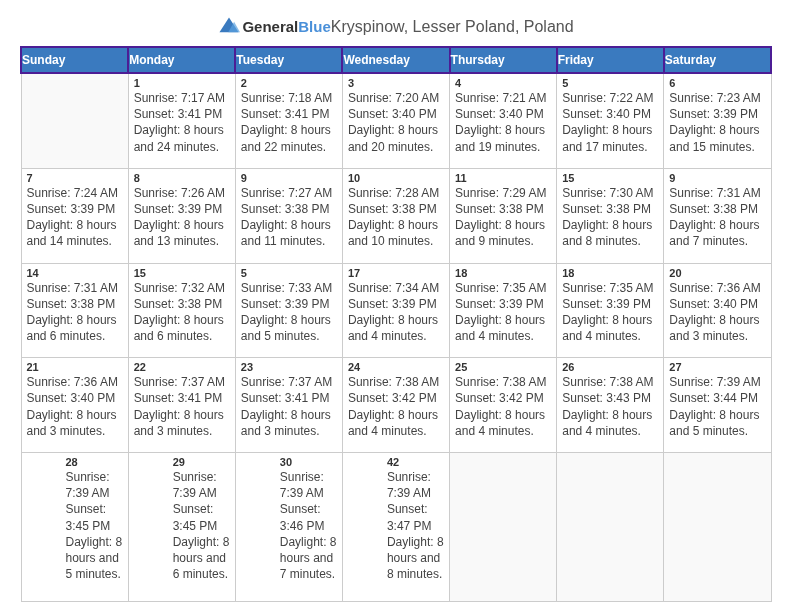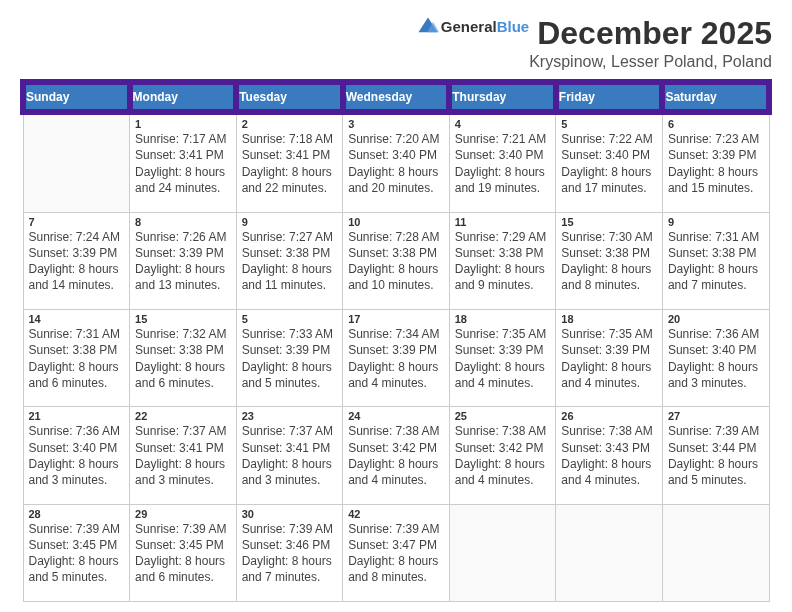--- a/index.html
+++ b/index.html
@@ -12,21 +12,21 @@
     }
     .page {
       width: 792px;
       height: 612px;
       padding: 16px 20px 10px 20px;
       display: flex;
       flex-direction: column;
     }
     .header {
       display: flex;
-      justify-content: flex-end;
+      justify-content: center;
       align-items: flex-start;
       margin-bottom: 8px;
     }
     .logo {
       display: flex;
       align-items: center;
     }
     .logo-text-general {
       font-size: 15px;
       font-weight: bold;
@@ -61,21 +61,21 @@
       border-collapse: collapse;
       flex: 1;
     }
     .calendar th {
       background-color: #3a7abf;
       color: #fff;
       font-size: 12px;
       font-weight: bold;
       text-align: left;
       padding: 5px 0;
-      border: 6px solid #4c1d95;
+      border: 2px solid #4c1d95;
     }
     .calendar td {
       border: 1px solid #ccc;
       vertical-align: top;
       padding: 3px 5px;
       width: 14.28%;
       font-size: 9.5px;
       color: #333;
       height: 82px;
     }
@@ -88,38 +88,38 @@
     .day-info {
       font-size: 12px;
       color: #444;
       line-height: 1.35;
     }
     .empty-cell {
       background: #f9f9f9;
     }
     .last-row td {
       height: 70px;
+      padding-left: 44px;
     }
   </style>
 </head>
 <body>
 
 <div class="page">
   <div class="header">
     <div class="logo">
       <svg class="logo-icon" viewBox="0 0 30 30">
         <polygon points="15,2 28,22 2,22" fill="#3a7abf"></polygon>
         <polygon points="22,8 30,22 14,22" fill="#5ba3e0" opacity="0.7"></polygon>
       </svg>
       <div>
         <span class="logo-text-general">General</span><span class="logo-text-blue">Blue</span>
       </div>
     </div>
     <div class="title-block">
-      <div class="month-title">December 2025</div>
       <div class="location-title">Kryspinow, Lesser Poland, Poland</div>
     </div>
   </div>
 
   <table class="calendar">
     <thead>
       <tr>
       <th>Sunday</th>
           <th>Monday</th>
           <th>Tuesday</th>

